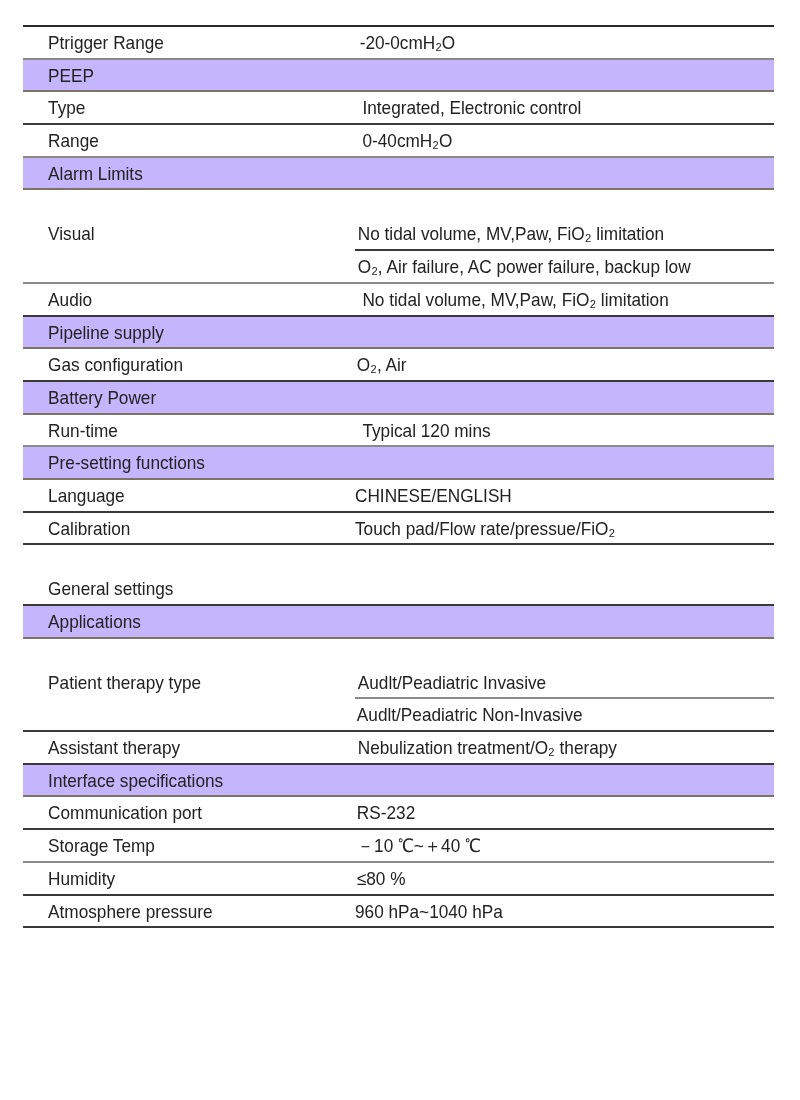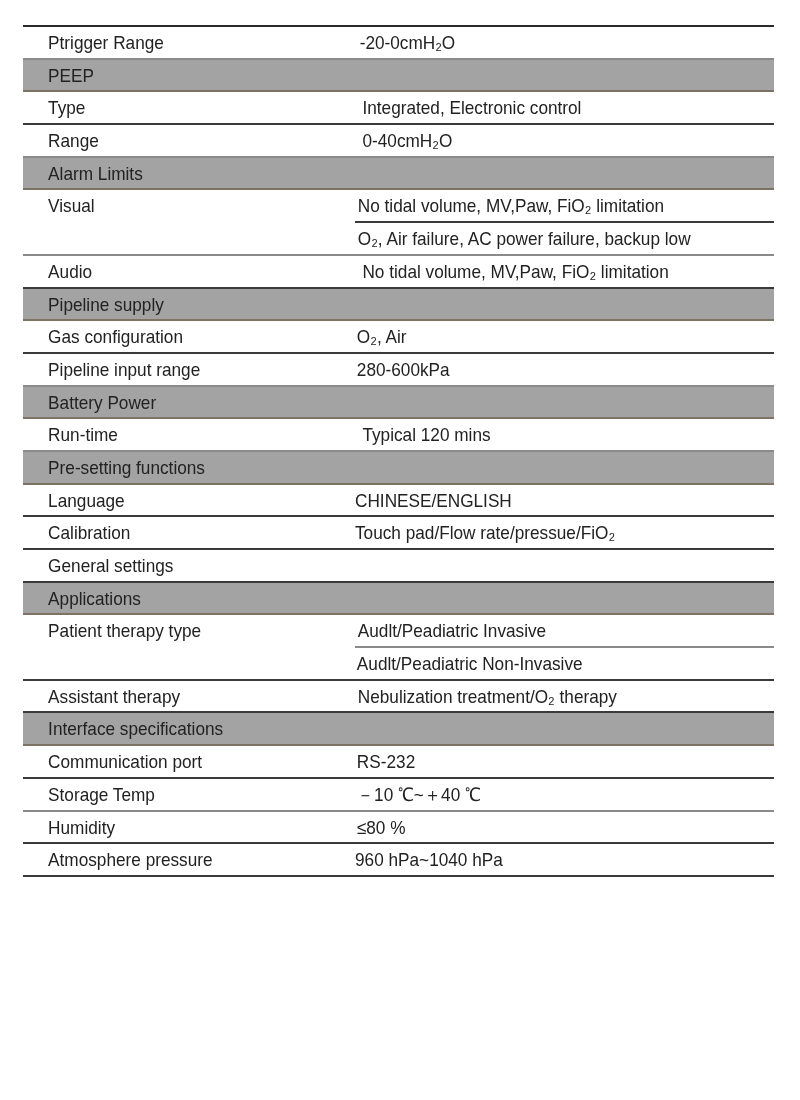--- a/index.html
+++ b/index.html
@@ -3,29 +3,29 @@
 <meta charset="utf-8">
 <style>
   html, body { margin:0; padding:0; background:#ffffff; }
   body { width:800px; height:1100px; position:relative; overflow:hidden;
          font-family:"Liberation Sans", sans-serif; color:#222; }
   .table { position:absolute; left:23px; top:25px; width:751px;
            border-top:2px solid #2a2a2a; }
   .row { position:relative; height:32.7px; display:flex; align-items:center; }
   .row > .bl { position:absolute; left:0; right:0; bottom:0; height:2px; background:#3a3a3a; }
   .row > .bl.grey { background:#8a8a8a; }
-  .row.header { background:#a3a3a3; }
+  .row.header { background:#c4b5fd; }
   .row.header > .bl { background:#7d7263; }
   .lab { width:305px; padding-left:27px; font-size:18.5px; line-height:32.7px; white-space:nowrap;
          transform:scaleX(0.93); transform-origin:left center; }
   .val { flex:1; font-size:18.5px; line-height:32.7px; white-space:nowrap;
          transform:scaleX(0.93); transform-origin:left center; }
   .val.v1 { padding-left:5px; }
   .val.v2 { padding-left:0px; }
-  .group { position:relative; display:flex; }
+  .group { position:relative; display:flex;margin-top:28px; }
   .group .lab { align-self:flex-start; height:32.7px; }
   .group .subs { flex:1; display:flex; flex-direction:column; }
   .sub { position:relative; height:32.7px; }
   .sub .sline { position:absolute; left:0; right:0; bottom:0; height:2px; background:#3a3a3a; }
   .sub .sline.grey { background:#8a8a8a; }
   .sub .val { display:block; }
   .group > .bl { position:absolute; left:0; right:0; bottom:0; height:2px; background:#3a3a3a; }
   .group > .bl.grey { background:#8a8a8a; }
 </style>
 </head>
@@ -76,25 +76,20 @@
     <div class="bl"></div>
   </div>
   <div class="row header">
     <div class="lab">Pipeline supply</div>
     <div class="bl"></div>
   </div>
   <div class="row">
     <div class="lab">Gas configuration</div>
     <div class="val v2" style="padding-left:2px">O₂, Air</div>
     <div class="bl"></div>
-  </div>
-  <div class="row">
-    <div class="lab">Pipeline input range</div>
-    <div class="val v2" style="padding-left:2px">280-600kPa</div>
-    <div class="bl grey"></div>
   </div>
   <div class="row header">
     <div class="lab">Battery Power</div>
     <div class="bl grey"></div>
   </div>
   <div class="row">
     <div class="lab">Run-time</div>
     <div class="val v1" style="padding-left:8px">Typical 120 mins</div>
     <div class="bl grey"></div>
   </div>

